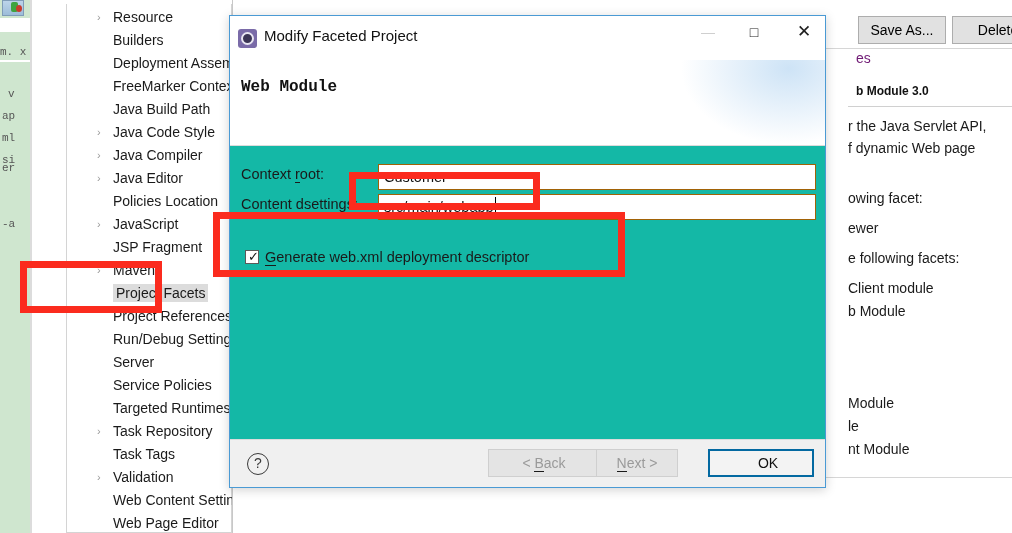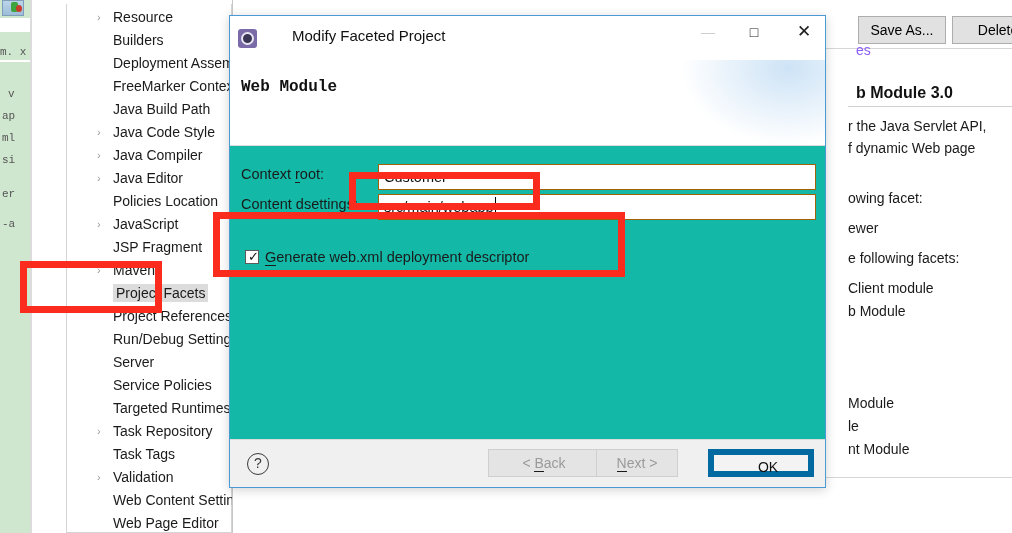--- a/index.html
+++ b/index.html
@@ -37,34 +37,34 @@
   #tree-scroll{position:absolute;left:0;top:2px;width:166px;height:527px;overflow:hidden;}
 
   
   #prefs-right{left:202px;top:0;width:810px;height:533px;background:#ffffff;}
   .pf-lbl{font-size:14px;color:#1a1a1a;white-space:nowrap;}
   #btn-saveas{left:826px;top:16px;width:88px;height:28px;}
   #btn-delete{left:920px;top:16px;width:92px;height:28px;}
   .wbtn{background:#e1e1e1;border:1px solid #adadad;box-sizing:border-box;
         font-size:14px;color:#000;text-align:center;line-height:26px;white-space:nowrap;}
   #pf-group{left:216px;top:48px;width:796px;height:430px;border:1px solid #d6d6d6;border-right:none;box-sizing:border-box;}
-  #pf-facet-title{left:824px;top:84px;font-size:16px;font-weight:bold;color:#111;white-space:nowrap;}
+  #pf-facet-title{left:824px;top:84px;font-size:12px;font-weight:bold;color:#111;white-space:nowrap;}
   #pf-rule{left:816px;top:106px;width:196px;height:1px;background:#d0d0d0;}
   .pf-body{position:absolute;font-size:14px;color:#1a1a1a;white-space:nowrap;}
   #pf-splitter{left:694px;top:74px;width:2px;height:404px;background:#d8d8d8;}
 
   
   #dlg{left:229px;top:15px;width:597px;height:473px;
        background:#f0f0f0;border:1px solid #4a9ad4;box-sizing:border-box;
        box-shadow:0 2px 10px rgba(0,0,0,.18);}
   #dlg-titlebar{position:absolute;left:0;top:0;width:595px;height:44px;background:#ffffff;}
   #dlg-icon{position:absolute;left:8px;top:13px;width:19px;height:19px;
             background:#7a6ba8;border-radius:3px;}
   #dlg-icon .gear{position:absolute;left:3px;top:3px;width:13px;height:13px;border:2px solid #e9e6f2;border-radius:50%;box-sizing:border-box;background:#3b3555;}
-  #dlg-title{position:absolute;left:34px;top:11px;font-size:15px;color:#111;white-space:nowrap;margin-left:28px;}
+  #dlg-title{position:absolute;left:34px;top:11px;font-size:15px;color:#111;white-space:nowrap;}
   .wctl{position:absolute;top:0;width:46px;height:32px;text-align:center;line-height:32px;color:#202020;font-size:14px;}
   #wc-min{left:455px;color:#cfcfcf;}
   #wc-max{left:501px;}
   #wc-close{left:551px;font-size:17px;}
   #dlg-head-white{position:absolute;left:0;top:44px;width:595px;height:85px;background:#ffffff;}
   #dlg-head-glow{position:absolute;left:450px;top:44px;width:145px;height:85px;
       background:radial-gradient(ellipse at 75% 10%, rgba(200,224,245,.9) 0%, rgba(255,255,255,0) 70%);}
   #dlg-h1{position:absolute;left:11px;top:62px;font-size:16px;font-weight:bold;color:#111;white-space:nowrap;font-family:Liberation Mono, monospace;}
   #dlg-h2{position:absolute;left:19px;top:95px;font-size:15px;color:#1a1a1a;white-space:nowrap;}
   #dlg-head-sep{position:absolute;left:0;top:129px;width:595px;height:1px;background:#dcdcdc;}
@@ -85,39 +85,39 @@
   #chk-lbl{position:absolute;left:20px;top:0;font-size:14.5px;color:#1a1a1a;white-space:nowrap;}
   .u{border-bottom:1px solid #1a1a1a;}
 
   #dlg-foot-sep{position:absolute;left:0;top:423px;width:595px;height:1px;background:#dcdcdc;}
   #dlg-foot{position:absolute;left:0;top:424px;width:595px;height:47px;background:#f0f0f0;}
   #help-btn{position:absolute;left:17px;top:13px;width:22px;height:22px;border:1.6px solid #3a3a3a;border-radius:50%;
             box-sizing:border-box;text-align:center;line-height:19px;font-size:14px;color:#3a3a3a;}
   .dbtn{position:absolute;top:9px;height:28px;font-size:14px;text-align:center;line-height:26px;box-sizing:border-box;white-space:nowrap;}
   #b-back{left:258px;width:112px;background:#e4e4e4;border:1px solid #cfcfcf;color:#9a9a9a;}
   #b-next{left:366px;width:82px;background:#e4e4e4;border:1px solid #cfcfcf;color:#9a9a9a;}
-  #b-ok{left:478px;width:106px;background:#f3f3f3;border:6px solid #0369a1;color:#111;line-height:24px;padding-left:14px;}
+  #b-ok{left:478px;width:106px;background:#f3f3f3;border:2px solid #0369a1;color:#111;line-height:24px;padding-left:14px;}
 
   
   .redbox{position:absolute;border:7px solid #fb2b1e;box-sizing:border-box;pointer-events:none;}
   #red-facets{left:20px;top:261px;width:142px;height:52px;}
   #red-dir{left:349px;top:172px;width:191px;height:38px;}
   #red-chk{left:213px;top:212px;width:412px;height:65px;}
 </style>
 </head>
 <body>
 
 <div class="abs" id="editor-strip">
   <div class="abs" id="editor-white"></div>
   <div class="abs ln" style="top:46px">m. x</div>
   <div class="abs ln" style="top:88px;left:8px">v</div>
   <div class="abs ln" style="top:110px;left:2px">ap</div>
   <div class="abs ln" style="top:132px;left:2px">ml</div>
   <div class="abs ln" style="top:154px;left:2px">si</div>
-  <div class="abs ln" style="top:188px;left:2px">er</div>
+  <div class="abs ln" style="top:162px;left:2px">er</div>
   <div class="abs ln" style="top:218px;left:2px">-a</div>
   <div class="abs" id="editor-white2"></div>
 </div>
 <div class="abs" id="editor-icon">
   <span class="dot-g"></span>
     <span class="dot-r"></span>
 </div>
 <div class="abs" id="sash1"></div>
 
 <div class="abs" id="prefs">
@@ -155,21 +155,21 @@
 
   <div class="abs" id="prefs-right">
     <div class="abs pf-lbl" style="left:4px;top:22px">C</div>
     <div class="abs pf-lbl" style="left:22px;top:76px">P</div>
   </div>
 
   <div class="abs wbtn" id="btn-saveas">Save As...</div>
   <div class="abs wbtn" id="btn-delete">Delete</div>
 
   <div class="abs" id="pf-group"></div>
-  <div class="abs pf-body" style="left:824px;top:42px;color:#8b5cf6">es</div>
+  <div class="abs pf-body" style="left:824px;top:50px;color:#701a75">es</div>
   <div class="abs" id="pf-facet-title">b Module 3.0</div>
   <div class="abs" id="pf-rule"></div>
   <div class="abs pf-body" style="left:816px;top:118px">r the Java Servlet API,</div>
   <div class="abs pf-body" style="left:816px;top:140px">f dynamic Web page</div>
   <div class="abs pf-body" style="left:816px;top:190px">owing facet:</div>
   <div class="abs pf-body" style="left:816px;top:220px">ewer</div>
   <div class="abs pf-body" style="left:816px;top:250px">e following facets:</div>
   <div class="abs pf-body" style="left:816px;top:280px">Client module</div>
   <div class="abs pf-body" style="left:816px;top:303px">b Module</div>
   <div class="abs pf-body" style="left:816px;top:395px">Module</div>

